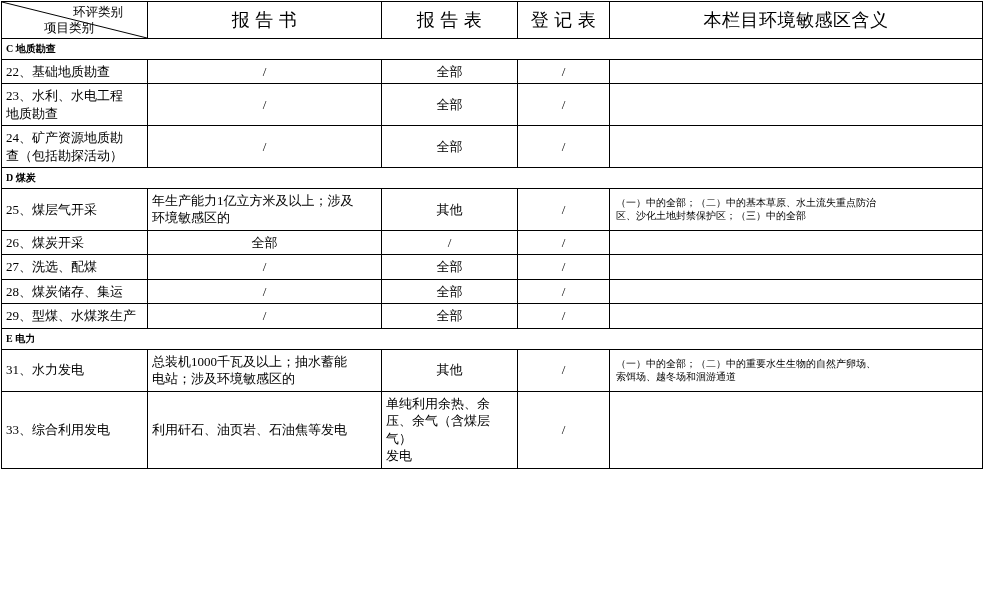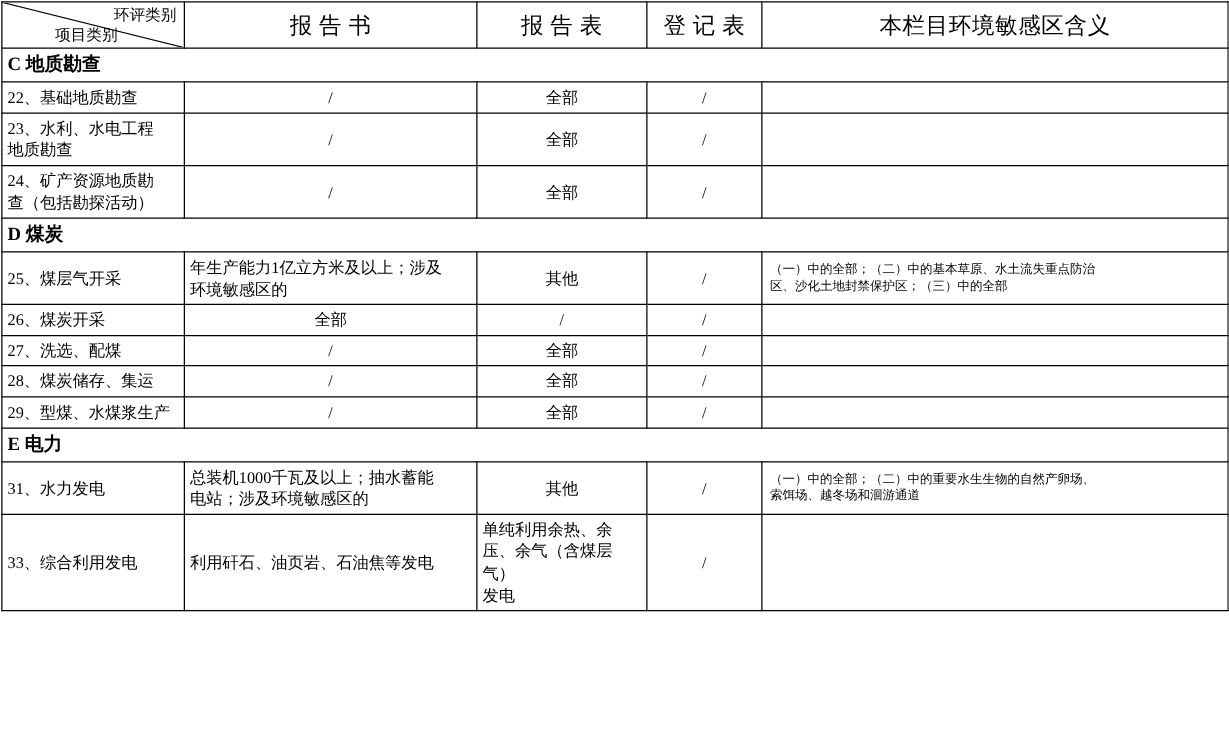--- a/index.html
+++ b/index.html
@@ -48,41 +48,41 @@
     overflow: hidden;
   }
   .hdr-diag .diag-svg {
     position: absolute;
     left: 0; top: 0;
     width: 100%;
     height: 100%;
   }
   .hdr-diag .lbl-top {
     position: absolute;
-    right: 6px;
+    right: 24px;
     top: 2px;
     font-size: 12.5px;
     white-space: nowrap;
   }
   .hdr-diag .lbl-bot {
     position: absolute;
     left: 4px;
     bottom: 1px;
     font-size: 12.5px;
     white-space: nowrap;
     margin-left: 38px;
   }
   .hdr-cell {
     text-align: center;
     font-size: 18px;
     letter-spacing: 0.5px;
   }
   .section-row td {
     font-weight: bold;
-    font-size: 15px;
+    font-size: 10px;
     padding-left: 4px;
   }
   .ctr { text-align: center; }
   .lft { text-align: left; }
   .row-name { text-align: left; padding-left: 4px !important; margin-top: 44px; }
   .meaning { font-size: 10px; line-height: 1.5; padding-left: 6px !important; }
 </style>
 </head>
 <body>
 

